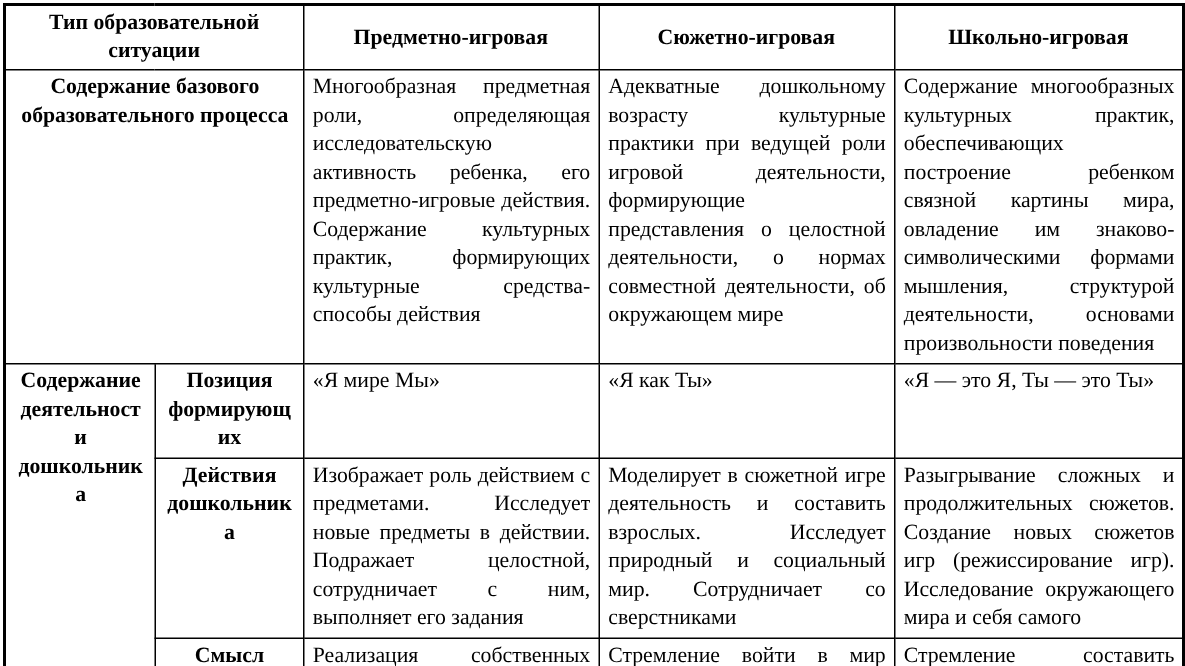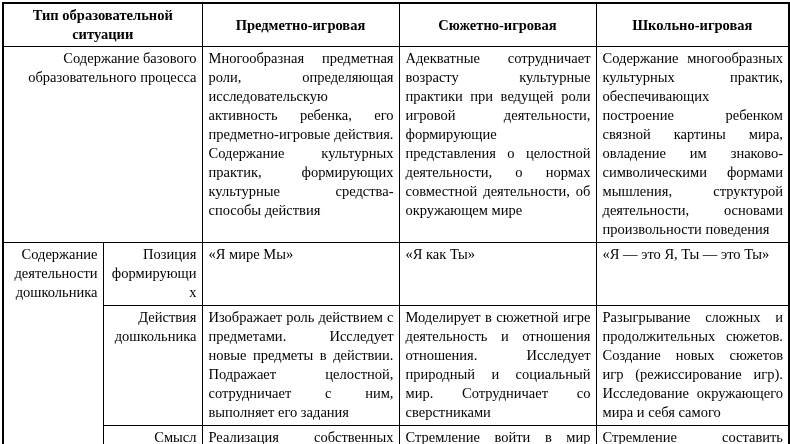--- a/index.html
+++ b/index.html
@@ -28,22 +28,22 @@
     overflow: hidden;
     word-wrap: break-word;
   }
   .doc-table th {
     vertical-align: middle;
     text-align: center;
     font-weight: bold;
     padding: 2px 6px;
   }
   .row-label {
-    font-weight: normal;
-    text-align: right;
+    font-weight: bold;
+    text-align: center;
   }
   .body-cell {
     text-align: justify;
   }
   .row-header { height: 37px; font-family: Liberation Serif, serif; }
   .row-base   { height: 156px; }
   .row-pos    { height: 43px; }
   .row-act    { height: 112px; padding-left: 21px; }
   .row-sense  { height: 86px; }
   col.c-label1 { width: 100px; }
@@ -67,36 +67,36 @@
     <tr class="row-header">
       <th colspan="2">Тип образовательной ситуации</th>
       <th>Предметно-игровая</th>
       <th>Сюжетно-игровая</th>
       <th>Школьно-игровая</th>
     </tr>
 
     <tr class="row-base">
       <td colspan="2" class="row-label">Содержание базового образовательного процесса</td>
       <td class="body-cell">Многообразная предметная роли, определяющая исследовательскую активность ребенка, его предметно-игровые действия. Содержание культурных практик, формирующих культурные средства-способы действия</td>
-      <td class="body-cell">Адекватные сотрудничает возрасту культурные практики при ведущей роли игровой деятельности, формирующие представления о целостной деятельности, о нормах совместной деятельности, об окружающем мире</td>
+      <td class="body-cell">Адекватные дошкольному возрасту культурные практики при ведущей роли игровой деятельности, формирующие представления о целостной деятельности, о нормах совместной деятельности, об окружающем мире</td>
       <td class="body-cell">Содержание многообразных культурных практик, обеспечивающих построение ребенком связной картины мира, овладение им знаково-символическими формами мышления, структурой деятельности, основами произвольности поведения</td>
     </tr>
 
     <tr class="row-pos">
       <td rowspan="3" class="row-label">Содержание деятельности дошкольника</td>
       <td class="row-label">Позиция формирующих</td>
       <td class="body-cell">«Я мире Мы»</td>
       <td class="body-cell">«Я как Ты»</td>
       <td class="body-cell">«Я — это Я, Ты — это Ты»</td>
     </tr>
 
     <tr class="row-act">
       <td class="row-label">Действия дошкольника</td>
       <td class="body-cell">Изображает роль действием с предметами. Исследует новые предметы в действии. Подражает целостной, сотрудничает с ним, выполняет его задания</td>
-      <td class="body-cell">Моделирует в сюжетной игре деятельность и отношения отношения. Исследует природный и социальный мир. Сотрудничает со сверстниками</td>
+      <td class="body-cell">Моделирует в сюжетной игре деятельность и составить взрослых. Исследует природный и социальный мир. Сотрудничает со сверстниками</td>
       <td class="body-cell">Разыгрывание сложных и продолжительных сюжетов. Создание новых сюжетов игр (режиссирование игр). Исследование окружающего мира и себя самого</td>
     </tr>
 
     <tr class="row-sense">
       <td class="row-label">Смысл действий дошкольника</td>
       <td class="body-cell">Реализация собственных побуждений к действиям, стремление действовать «как взрослый», заслужить одобрение близкого взрослого</td>
       <td class="body-cell">Стремление войти в мир взрослых, проникнуть в смысл и мотивы деятельности взрослых, познать окружающий мир</td>
       <td class="body-cell">Стремление составить целостное представление об окружающем мире и самом себе, занять значимую позицию в обществе</td>
     </tr>
   </tbody>

